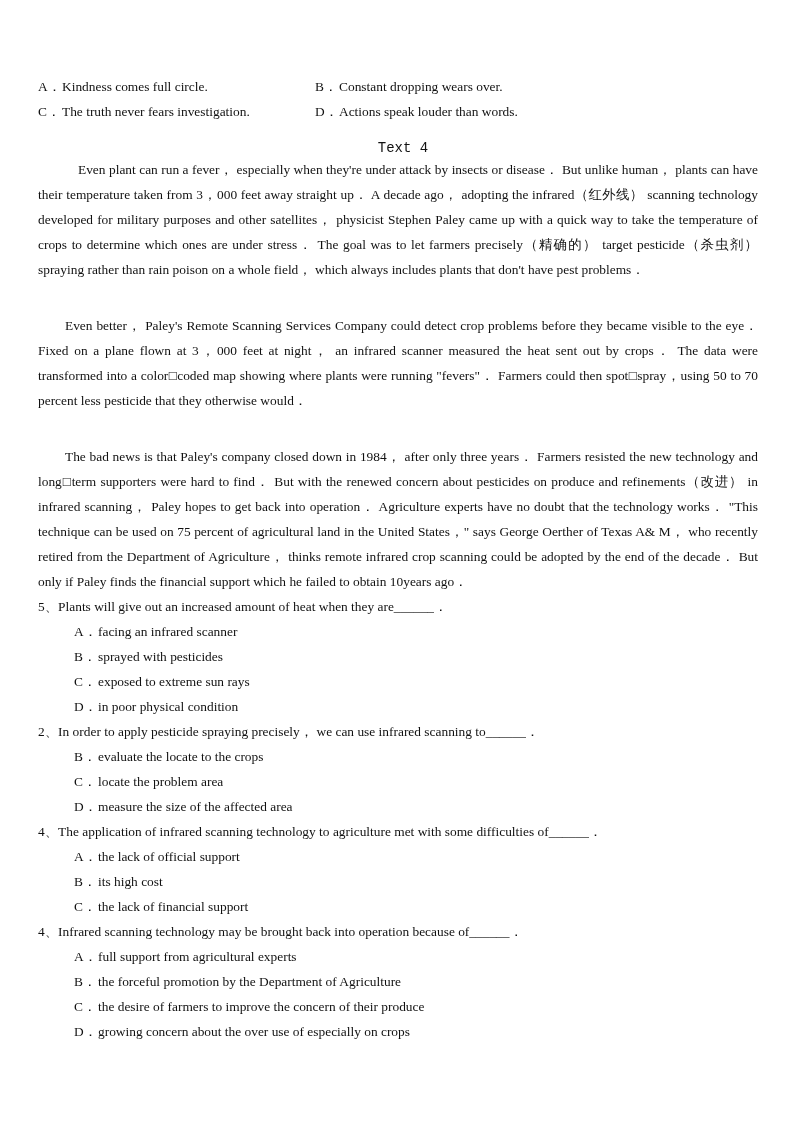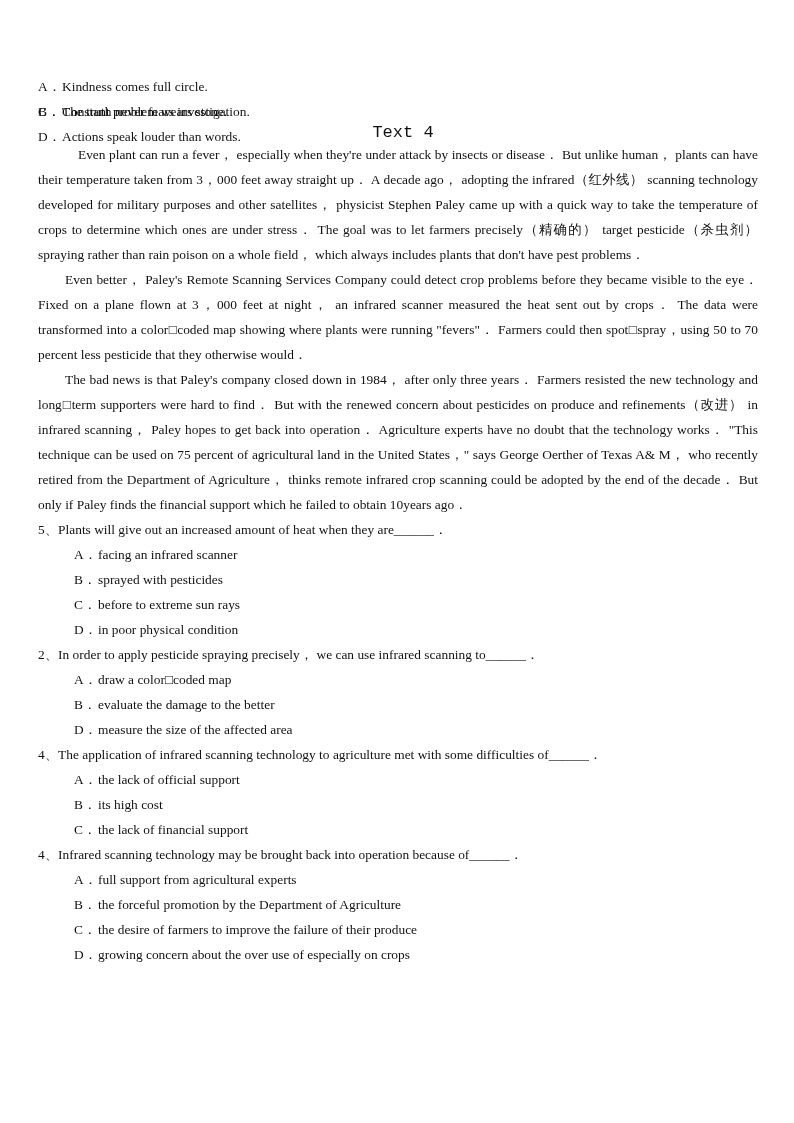--- a/index.html
+++ b/index.html
@@ -19,42 +19,42 @@
     .page {
       position: absolute;
       left: 38px;
       top: 74px;
       width: 720px;
     }
     .opt-row {
       display: flex;
       height: 25px;
       line-height: 25px;
-      flex-direction: column;
     }
     .opt-row .col {
       width: 277px;
       white-space: nowrap;
     }
     .heading {
       text-align: center;
       font-family: "Liberation Mono", "DejaVu Sans Mono", monospace;
-      font-size: 17px;
+      font-size: 14px;
       height: 18px;
       line-height: 18px;
       margin-left: 10px;
+      margin-top: 15px;
     }
     .para {
       line-height: 25px;
       text-align: justify;
       text-align-last: left;
       margin: 0;
     }
     .para.first-indent { text-indent: 40px; }
-    .para.indent { text-indent: 27px; }
+    .para.indent { text-indent: 27px; margin-top: 31px; }
     .question {
       height: 25px;
       line-height: 25px;
       white-space: nowrap;
     }
     .option {
       height: 25px;
       line-height: 25px;
       white-space: nowrap;
       margin-left: 36px;
@@ -64,21 +64,21 @@
 </head>
 <body>
 
 <div class="page">
 
   <div class="opt-row">
     <div class="col">
       <span class="letter">A．</span><span>Kindness comes full circle.</span>
     </div>
     <div class="col">
-      <span class="letter">B．</span><span>Constant problem wears stone.</span>
+      <span class="letter">B．</span><span>Constant dropping wears over.</span>
     </div>
   </div>
   <div class="opt-row">
     <div class="col">
       <span class="letter">C．</span><span>The truth never fears investigation.</span>
     </div>
     <div class="col">
       <span class="letter">D．</span><span>Actions speak louder than words.</span>
     </div>
   </div>
@@ -86,39 +86,39 @@
   <div class="heading">Text 4</div>
 
   <p class="para first-indent">Even plant can run a fever， especially when they're under attack by insects or disease． But unlike human， plants can have their temperature taken from 3，000 feet away straight up． A decade ago， adopting the infrared（红外线） scanning technology developed for military purposes and other satellites， physicist Stephen Paley came up with a quick way to take the temperature of crops to determine which ones are under stress． The goal was to let farmers precisely（精确的） target pesticide（杀虫剂） spraying rather than rain poison on a whole field， which always includes plants that don't have pest problems．</p>
   <p class="para indent">Even better， Paley's Remote Scanning Services Company could detect crop problems before they became visible to the eye． Fixed on a plane flown at 3，000 feet at night， an infrared scanner measured the heat sent out by crops． The data were transformed into a color□coded map showing where plants were running "fevers"． Farmers could then spot□spray，using 50 to 70 percent less pesticide that they otherwise would．</p>
   <p class="para indent">The bad news is that Paley's company closed down in 1984， after only three years． Farmers resisted the new technology and long□term supporters were hard to find． But with the renewed concern about pesticides on produce and refinements（改进） in infrared scanning， Paley hopes to get back into operation． Agriculture experts have no doubt that the technology works． "This technique can be used on 75 percent of agricultural land in the United States，" says George Oerther of Texas A&amp; M， who recently retired from the Department of Agriculture， thinks remote infrared crop scanning could be adopted by the end of the decade． But only if Paley finds the financial support which he failed to obtain 10years ago．</p>
 
   <div>
     <div class="question">5、Plants will give out an increased amount of heat when they are______．</div>
     <div class="option"><span class="letter">A．</span><span>facing an infrared scanner</span></div>
     <div class="option"><span class="letter">B．</span><span>sprayed with pesticides</span></div>
-    <div class="option"><span class="letter">C．</span><span>before to extreme sun rays</span></div>
+    <div class="option"><span class="letter">C．</span><span>exposed to extreme sun rays</span></div>
     <div class="option"><span class="letter">D．</span><span>in poor physical condition</span></div>
   </div>
 
   <div>
     <div class="question">2、In order to apply pesticide spraying precisely， we can use infrared scanning to______．</div>
-    <div class="option"><span class="letter">A．</span><span>draw a color□coded map</span></div>
-    <div class="option"><span class="letter">B．</span><span>evaluate the damage to the better</span></div>
+    <div class="option"><span class="letter">B．</span><span>evaluate the locate to the crops</span></div>
+    <div class="option"><span class="letter">C．</span><span>locate the problem area</span></div>
     <div class="option"><span class="letter">D．</span><span>measure the size of the affected area</span></div>
   </div>
 
   <div>
     <div class="question">4、The application of infrared scanning technology to agriculture met with some difficulties of______．</div>
     <div class="option"><span class="letter">A．</span><span>the lack of official support</span></div>
     <div class="option"><span class="letter">B．</span><span>its high cost</span></div>
     <div class="option"><span class="letter">C．</span><span>the lack of financial support</span></div>
   </div>
 
   <div>
     <div class="question">4、Infrared scanning technology may be brought back into operation because of______．</div>
     <div class="option"><span class="letter">A．</span><span>full support from agricultural experts</span></div>
     <div class="option"><span class="letter">B．</span><span>the forceful promotion by the Department of Agriculture</span></div>
-    <div class="option"><span class="letter">C．</span><span>the desire of farmers to improve the failure of their produce</span></div>
+    <div class="option"><span class="letter">C．</span><span>the desire of farmers to improve the concern of their produce</span></div>
     <div class="option"><span class="letter">D．</span><span>growing concern about the over use of especially on crops</span></div>
   </div>
 
 </div>
 
 </body></html>

